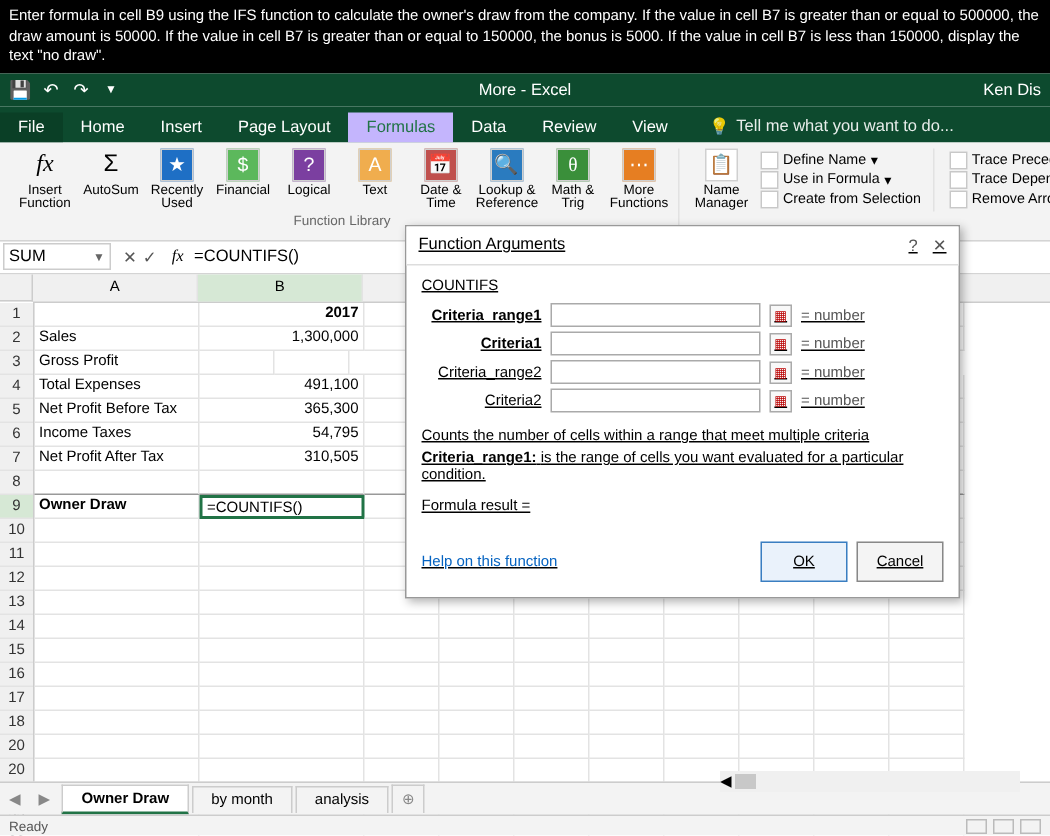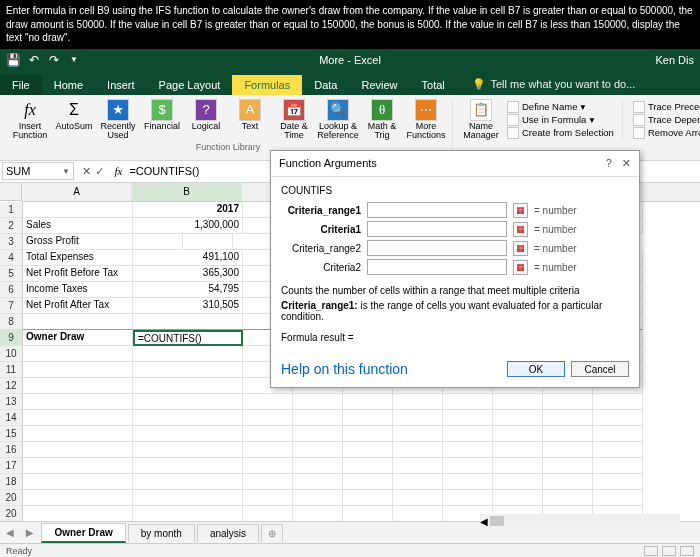--- a/index.html
+++ b/index.html
@@ -8,21 +8,21 @@
   .top-instructions { background: #000; color: #fff; padding: 4px 6px; font-size: 10px; line-height: 1.35; }
 
   .qat-bar { background: #0d4a2e; height: 22px; display: flex; align-items: center; padding: 0 6px; color: #fff; gap: 4px;}
   .qat-icon { width: 16px; height: 16px; display: inline-flex; align-items: center; justify-content: center; font-size: 12px;}
   .title-center { position: absolute; left:0; right:0; text-align:center; font-size:11px; color:#fff; pointer-events:none;}
   .title-right { margin-left:auto; font-size:11px;}
 
   .tab-bar { background: #0d4a2e; height: 24px; display: flex; align-items: flex-end; color: #fff; font-size: 11px; }
   .tab { padding: 4px 12px; cursor: pointer; }
   .tab.file { background: #0a3f26; }
-  .tab.active { background: #fde047; color: #217346; }
+  .tab.active { background: #c4b5fd; color: #217346; }
   .tell-me { margin-left: 8px; display:flex; align-items:center; gap:4px; opacity:.9; padding:4px 8px;}
   .tell-me .bulb { font-size:11px;}
 
   .ribbon { background: #f3f3f3; border-bottom: 1px solid #d4d4d4; height: 66px; display: flex; align-items: flex-start; padding: 4px 4px 0 4px; gap: 2px; position: relative;}
   .ribbon-group { display:flex; flex-direction:column; align-items:center; padding: 0 4px; border-right:1px solid #e2e2e2;}
   .ribbon-big { display:flex; flex-direction:column; align-items:center; width:44px; gap:1px; cursor:pointer;}
   .ribbon-big .ico { width:22px; height:22px; background:#fff; border:1px solid #d0d0d0; display:flex; align-items:center; justify-content:center; font-size:13px;}
   .ribbon-big .lbl { font-size:9px; text-align:center; line-height:1.05;}
   .ribbon-small-col { display:flex; flex-direction:column; gap:1px; padding:2px 4px;}
   .ribbon-small { display:flex; align-items:center; gap:3px; font-size:9.5px; cursor:pointer; white-space:nowrap;}
@@ -59,39 +59,39 @@
   .grid-wrap{flex:1; position:relative;}
   .col-h.a{width:110px;} .col-h.b{width:110px;} .col-h.rest{width:50px;}
   .cells{position:relative;}
   .row{display:flex;height:16px;}
   .cell{border-right:1px solid #e3e3e3;border-bottom:1px solid #e3e3e3;height:16px;font-size:10px;padding:1px 3px;overflow:hidden;white-space:nowrap;}
   .cell.a{width:110px;} .cell.b{width:110px;text-align:right;} .cell.rest{width:50px;}
   .cell.bold{font-weight:bold;}
   .cell.editing{border:2px solid #217346;text-align:left;}
   .sep-row .cell{border-bottom:1.5px solid #999;}
 
-  .dialog { position:absolute; top:150px; left:270px; width:370px; background:#fff; border:1px solid #999; box-shadow:2px 2px 6px rgba(0,0,0,.3); z-index:50;}
+  .dialog { position:absolute; top:150px; left:270px; width:370px; background:#fff; border:1px solid #999; box-shadow:2px 2px 6px rgba(0,0,0,.3); z-index:50;text-decoration:underline;}
   .dialog-title{background:#fff;padding:6px 8px;font-size:11px;border-bottom:1px solid #ddd;display:flex;justify-content:space-between;}
   .dialog-title .controls span{margin-left:10px;cursor:pointer;color:#555;}
   .dialog-body{padding:8px 10px;font-size:10px;}
   .dlg-section{font-size:10px;margin-bottom:6px;}
   .arg-row{display:flex;align-items:center;gap:6px;margin:3px 0;}
   .arg-row .albl{width:80px;text-align:right;font-size:10px;}
   .arg-row .albl.b{font-weight:bold;}
   .arg-row input{width:140px;height:16px;border:1px solid #aaa;font-size:10px;padding:0 2px;}
   .arg-row .picker{width:15px;height:15px;border:1px solid #aaa;display:flex;align-items:center;justify-content:center;font-size:9px;color:#b00;cursor:pointer;background:#f8f8f8;}
   .arg-row .hint{font-size:10px;color:#555;}
   .dlg-desc{margin:10px 0;font-size:10px;}
   .dlg-desc .sub{margin-top:4px;}
   .dlg-desc .sub b{font-weight:bold;}
   .dlg-res{margin:4px 0;font-size:10px;}
   .dlg-footer{display:flex;justify-content:space-between;align-items:center;padding:6px 10px 10px;}
-  .dlg-link{color:#0563c1;font-size:14px;cursor:pointer;}
+  .dlg-link{color:#0563c1;font-size:10px;cursor:pointer;}
   .dlg-btns{display:flex;gap:6px;}
-  .dlg-btn{min-width:58px;height:16px;border:1px solid #888;background:#f4f4f4;font-size:10px;cursor:pointer;}
+  .dlg-btn{min-width:58px;height:27px;border:1px solid #888;background:#f4f4f4;font-size:10px;cursor:pointer;}
   .dlg-btn.primary{border:1px solid #3a7ec1;background:#eaf2fb;}
 
   .sheet-tabs{position:absolute;bottom:14px;left:0;right:0;height:22px;border-top:1px solid #ccc;display:flex;align-items:center;background:#f3f3f3;font-size:10px;}
   .sheet-tabs .nav{padding:0 6px;color:#888;}
   .stab{padding:3px 12px;border:1px solid #ccc;border-bottom:none;margin-left:2px;background:#f3f3f3;cursor:pointer;}
   .stab.active{background:#fff;font-weight:bold;border-bottom:2px solid #217346;}
   .stab.add{padding:3px 6px;color:#888;}
   .hscroll{position:absolute;right:20px;bottom:15px;width:200px;height:14px;background:#f0f0f0;display:flex;align-items:center;}
   .hscroll .thumb{width:14px;height:10px;background:#c8c8c8;margin-left:2px;}
   .status-bar{position:absolute;bottom:0;left:0;right:0;height:14px;background:#f3f3f3;border-top:1px solid #ccc;font-size:9px;padding:4px 6px;display:flex;align-items:center;justify-content:space-between;color:#555;}
@@ -113,21 +113,21 @@
 </div>
 
 <div class="tab-bar">
   <div class="tab file">File</div>
   <div class="tab">Home</div>
   <div class="tab">Insert</div>
   <div class="tab">Page Layout</div>
   <div class="tab active">Formulas</div>
   <div class="tab">Data</div>
   <div class="tab">Review</div>
-  <div class="tab">Total</div>
+  <div class="tab">View</div>
   <div class="tell-me">
       <span class="bulb">💡</span>
       <span>Tell me what you want to do...</span>
     </div>
 </div>
 
 <div class="ribbon">
   <div class="ribbon-group" style="flex-direction:column;">
     <div style="display:flex;">
       <div class="ribbon-big">

